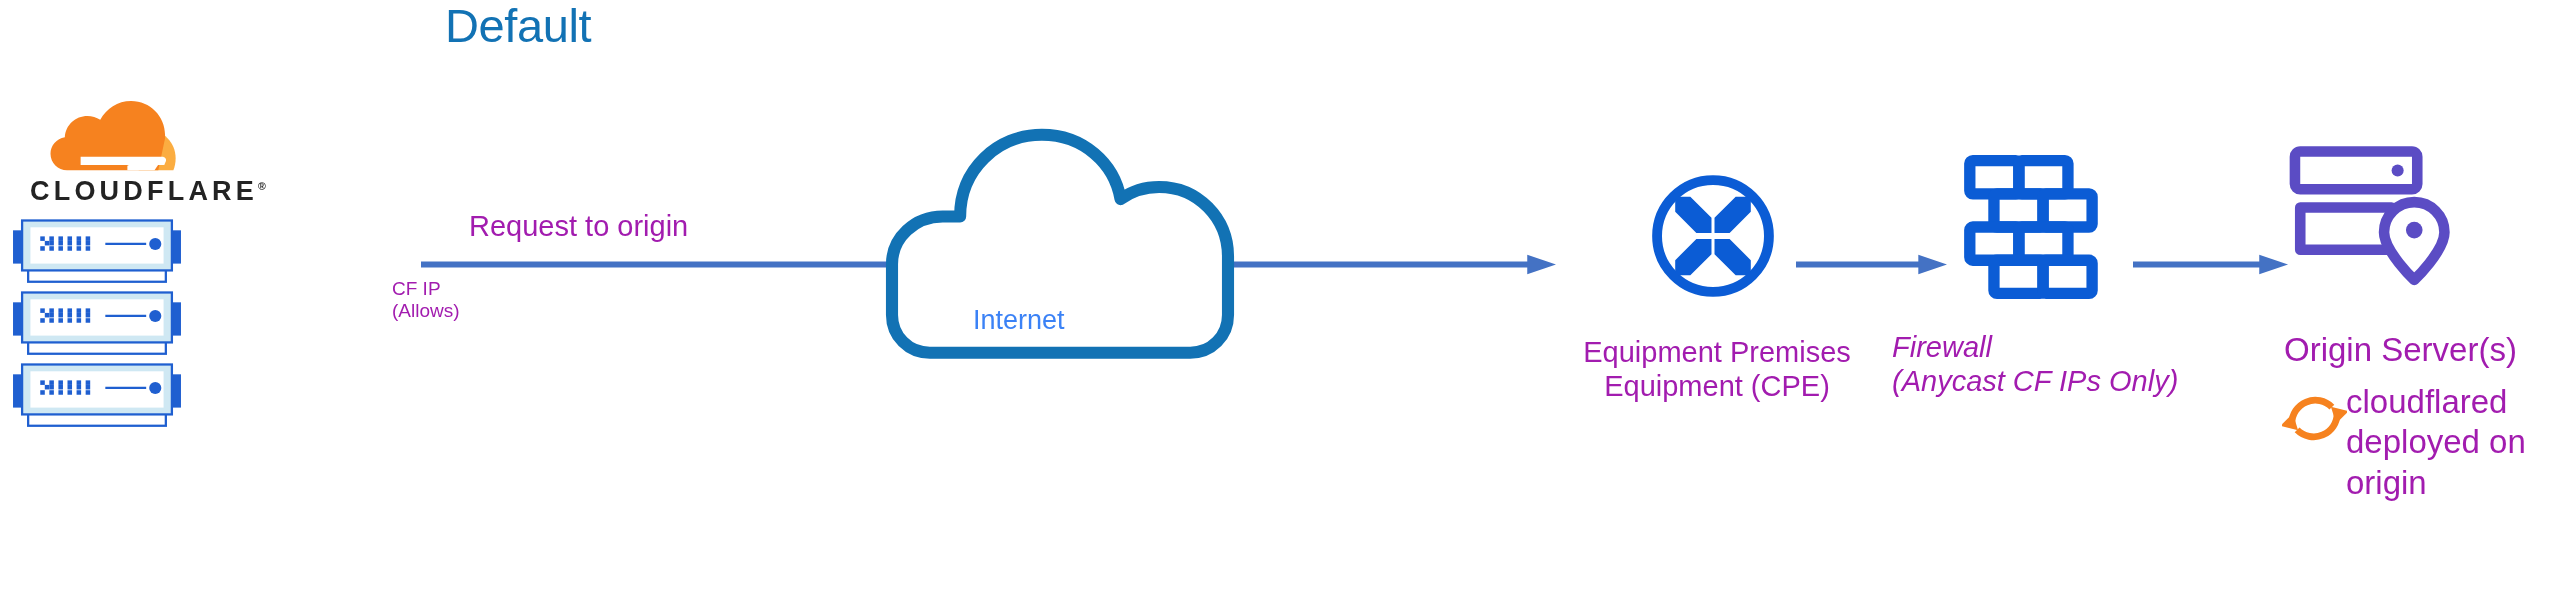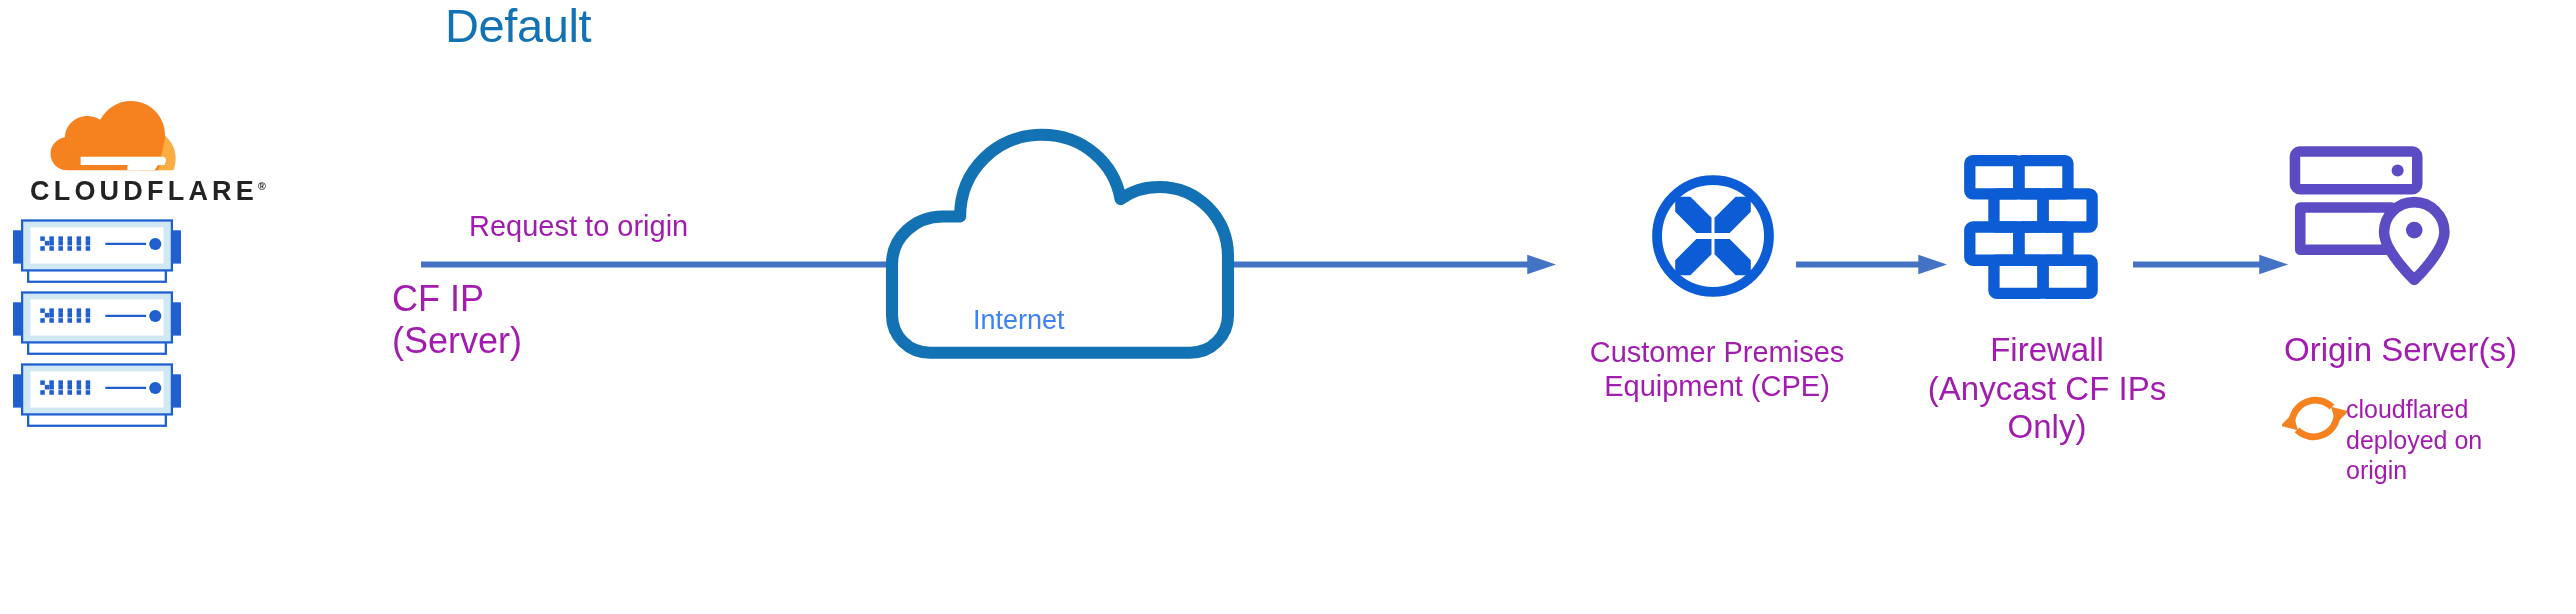--- a/index.html
+++ b/index.html
@@ -78,53 +78,53 @@
     line-height: 1.17;
   }
   #label-request-to-origin {
     left: 469px;
     top: 210px;
     font-size: 29px;
   }
   #label-cf-ip {
     left: 392px;
     top: 278px;
-    font-size: 36px;
+    font-size: 19px;
   }
   #label-cpe {
     left: 1558px;
     top: 336px;
     font-size: 29px;
     text-align: center;
     width: 318px;
     white-space: normal;
   }
   #label-firewall {
     left: 1892px;
     top: 331px;
-    font-size: 33px;
-    text-align: center;
+    font-size: 29px;
     width: 310px;
     white-space: normal;
+    font-style: italic;
   }
   #label-origin-server {
     left: 2284px;
     top: 331px;
     font-size: 33px;
   }
   #label-internet {
     left: 973px;
     top: 305px;
     font-size: 27px;
     color: #3b82f6;
   }
   #label-cloudflared {
     left: 2346px;
-    top: 394px;
-    font-size: 25px;
+    top: 382px;
+    font-size: 33px;
     width: 227px;
     white-space: normal;
     line-height: 1.22;
   }
 
   
   #internet-cloud   { left: 848px; top: 103px; width: 424px; height: 280px; }
   #cpe-icon         { left: 1648px; top: 171px; width: 130px; height: 130px; }
   #firewall-icon    { left: 1963px; top: 150px; width: 151px; height: 151px; }
   #origin-icon      { left: 2287px; top: 144px; width: 182px; height: 151px; }
@@ -293,21 +293,21 @@
       <g fill="#0B5CD5">
         <path d="M40 34 L56 34 L84 62 L84 40 L84 82 L42 82 L64 82 L36 54 L36 38 Z"></path>
         <path d="M132 34 L116 34 L88 62 L88 40 L88 82 L130 82 L108 82 L136 54 L136 38 Z"></path>
         <path d="M40 138 L56 138 L84 110 L84 132 L84 90 L42 90 L64 90 L36 118 L36 134 Z"></path>
         <path d="M132 138 L116 138 L88 110 L88 132 L88 90 L130 90 L108 90 L136 118 L136 134 Z"></path>
       </g>
     </svg>
   </div>
 
   <div class="abs label" id="label-cpe">
-    <span>Customer Premises</span><br>
+    <span>Equipment Premises</span><br>
     <span>Equipment (CPE)</span>
   </div>
 
   <div class="abs flow" id="flow-cpe-fw">
     <svg viewBox="0 0 200 30" width="151" height="23" aria-hidden="true">
       <line x1="0" y1="15" x2="168" y2="15" stroke="#4472C4" stroke-width="8"></line>
       <polygon points="162,2 200,15 162,28" fill="#4472C4"></polygon>
     </svg>
   </div>
 
@@ -375,17 +375,17 @@
   <div class="abs label" id="label-cloudflared">
     <span>cloudflared</span><br>
     <span>deployed on</span><br>
     <span>origin</span>
   </div>
 
   <div class="abs label" id="label-request-to-origin">Request to origin</div>
 
   <div class="abs label" id="label-cf-ip">
     <span>CF IP</span><br>
-    <span>(Server)</span>
+    <span>(Allows)</span>
   </div>
 
 </div>
 
 
 </body></html>

